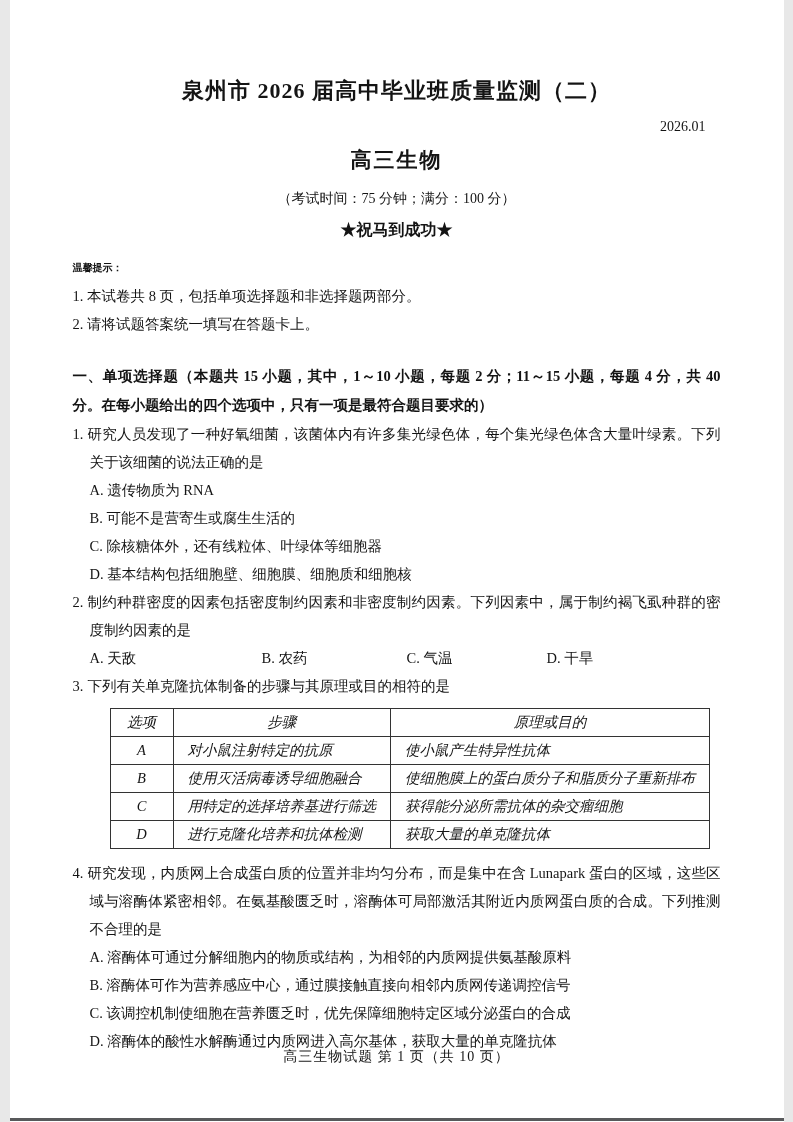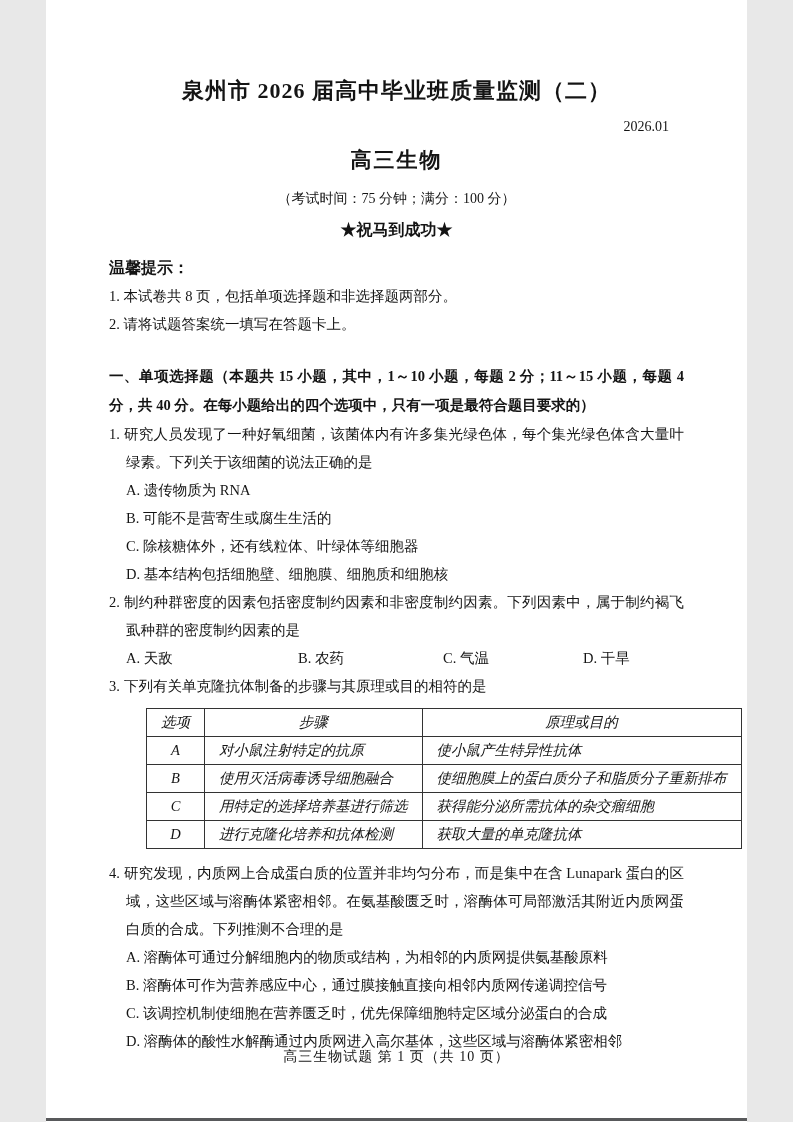--- a/index.html
+++ b/index.html
@@ -1,18 +1,18 @@
 <!DOCTYPE html>
 <html><head>
 <meta charset="utf-8">
 <style>
   html, body { margin: 0; padding: 0; background: #e8e8e8; }
   .page {
     position: relative;
-    width: 701px;
+    width: 774px;
     height: 1122px;
     margin: 0 auto;
     background: #ffffff;
     font-family: "Liberation Serif", "DejaVu Serif", serif;
     color: #141414;
     overflow: hidden;
   }
   .content { padding: 0 63px; }
 
   .title {
@@ -42,21 +42,21 @@
   }
   .blessing {
     margin-top: 12px;
     text-align: center;
     font-size: 16px;
     font-weight: bold;
   }
   .notice-title {
     margin-top: 13px;
     font-weight: bold;
-    font-size: 16px;
+    font-size: 10px;
     line-height: 28px;
   }
   .notice-line { font-size: 14.5px; line-height: 28px; }
 
   .section-heading {
     margin-top: 24px;
     font-weight: bold;
     font-size: 14.5px;
     line-height: 29px;
     text-align: justify;
@@ -182,20 +182,20 @@
           </tr>
         </tbody>
       </table>
     </div>
 
     <div class="question">
       <div class="stem"><span class="qnum">4.</span><span>研究发现，内质网上合成蛋白质的位置并非均匀分布，而是集中在含 Lunapark 蛋白的区域，这些区域与溶酶体紧密相邻。在氨基酸匮乏时，溶酶体可局部激活其附近内质网蛋白质的合成。下列推测不合理的是</span></div>
       <div class="option">A. 溶酶体可通过分解细胞内的物质或结构，为相邻的内质网提供氨基酸原料</div>
       <div class="option">B. 溶酶体可作为营养感应中心，通过膜接触直接向相邻内质网传递调控信号</div>
       <div class="option">C. 该调控机制使细胞在营养匮乏时，优先保障细胞特定区域分泌蛋白的合成</div>
-      <div class="option">D. 溶酶体的酸性水解酶通过内质网进入高尔基体，这些区域与溶酶体紧密相邻</div>
+      <div class="option">D. 溶酶体的酸性水解酶通过内质网进入高尔基体，获取大量的单克隆抗体</div>
     </div>
 
   </div>
 
   <div class="footer">高三生物试题 第 1 页（共 10 页）</div>
   <div class="bottom-line"></div>
 </div>
 
 </body></html>

